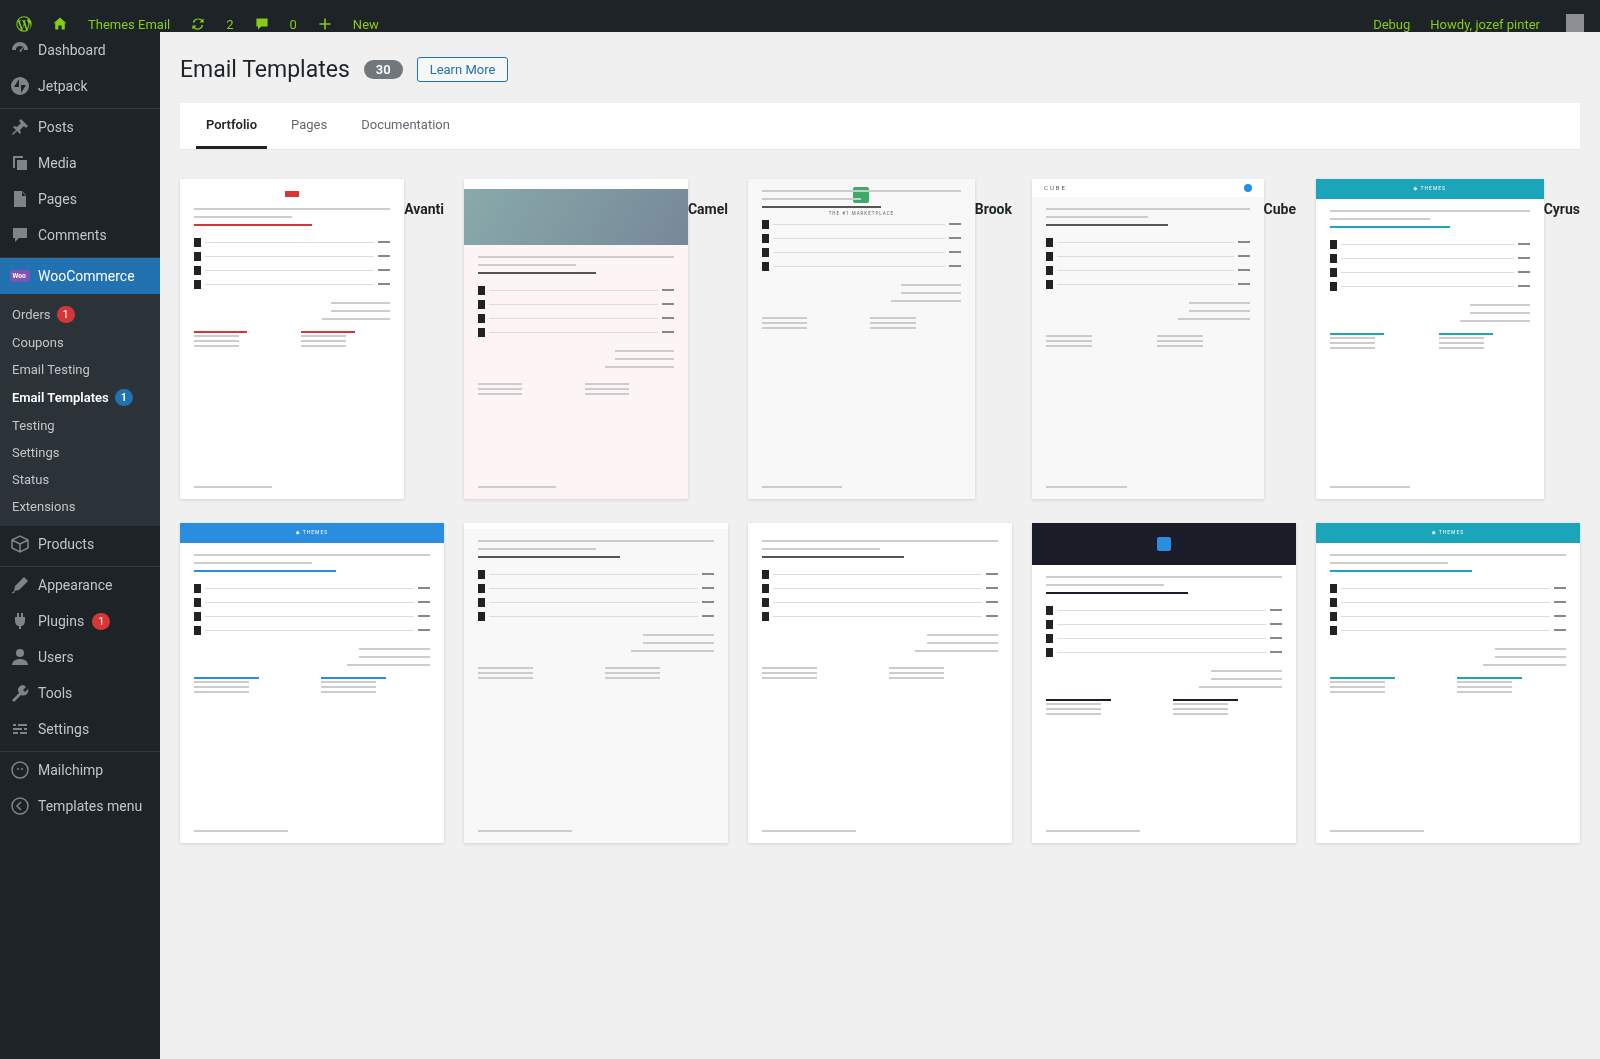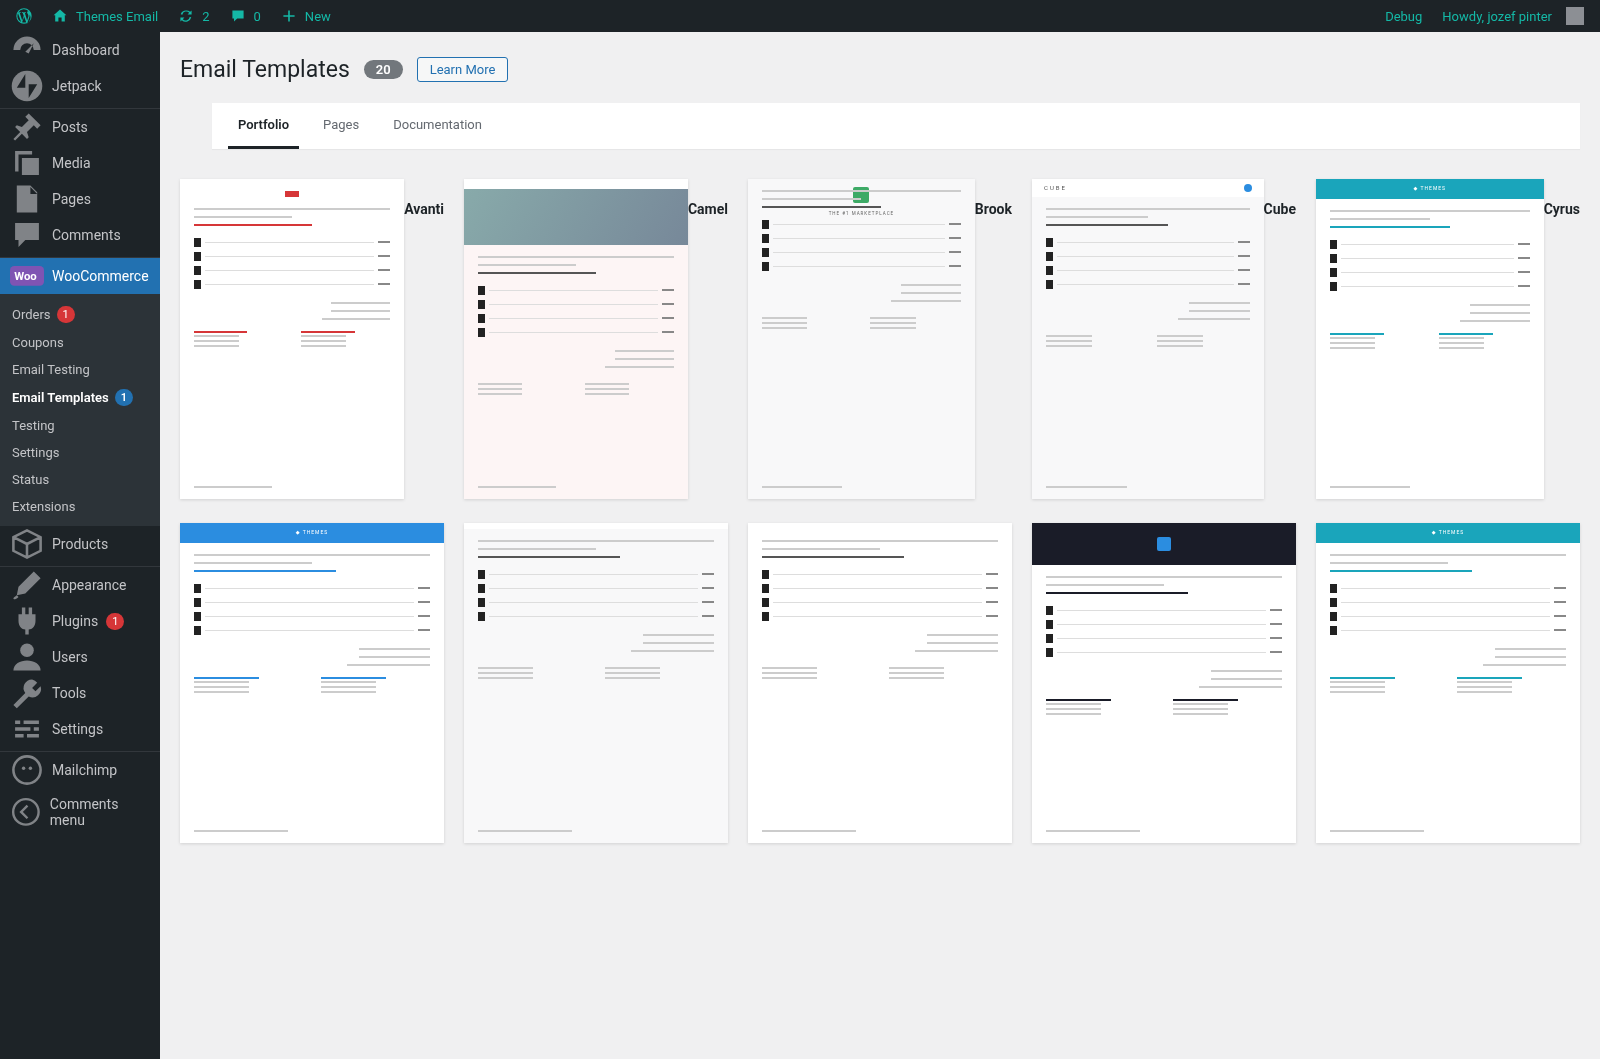--- a/index.html
+++ b/index.html
@@ -1,44 +1,44 @@
 <!DOCTYPE html>
 <html><head>
 <meta charset="utf-8">
 <style>
 * { margin:0; padding:0; box-sizing:border-box; font-family:-apple-system,BlinkMacSystemFont,"Segoe UI",Roboto,Oxygen-Sans,Ubuntu,Cantarell,"Helvetica Neue",sans-serif; }
 body { background:#f0f0f1; color:#3c434a; font-size:13px; overflow-x:hidden; }
 #toolbar { position:fixed; top:0; left:0; right:0; height:32px; background:#1d2327; color:#c3c4c7; display:flex; align-items:center; padding:0 8px; z-index:100; }
 #toolbar .tb-left, #toolbar .tb-right { display:flex; align-items:center; gap:4px; }
 #toolbar .tb-right { margin-left:auto; }
-.tb-item { display:flex; align-items:center; gap:8px; padding:0 8px; height:32px; color:#14b8a6; cursor:pointer; }
+.tb-item { display:flex; align-items:flex-end; gap:20px; padding:0 8px; height:32px; color:#84cc16; cursor:pointer; }
 .tb-icon { width:16px; height:16px; display:inline-flex; align-items:center; justify-content:center; fill:currentColor; }
 .tb-avatar { width:18px; height:18px; background:#8c8f94; margin-left:6px; }
 
 #adminmenu { position:fixed; top:32px; left:0; bottom:0; width:160px; background:#1d2327; color:#c3c4c7; overflow-y:auto; z-index:50; }
 .menu-item { display:flex; align-items:center; gap:8px; padding:8px 10px; color:#c3c4c7; cursor:pointer; font-size:14px; position:relative; }
 .menu-item.current { background:#2271b1; color:#fff; }
 .menu-item.current::after { content:""; position:absolute; right:-8px; top:50%; transform:translateY(-50%); border:8px solid transparent; border-right-color:#f0f0f1; }
-.menu-icon { width:34px; height:20px; display:flex; align-items:center; justify-content:center; fill:currentColor; opacity:.6; }
+.menu-icon { width:20px; height:20px; display:flex; align-items:center; justify-content:center; fill:currentColor; opacity:.6; }
 .menu-item.current .menu-icon { opacity:1; }
 .submenu { background:#2c3338; padding:6px 0; }
 .sub-item { padding:6px 12px; font-size:13px; color:#c3c4c7; cursor:pointer; display:flex; align-items:center; gap:6px; }
 .sub-item.active { color:#fff; font-weight:600; }
 .menu-sep { height:5px; border-bottom:1px solid #32373c; margin:0; }
 .badge-count { background:#d63638; color:#fff; border-radius:9px; padding:0 6px; font-size:11px; line-height:17px; min-width:18px; text-align:center; }
 .badge-blue { background:#2271b1; }
 
 #wpbody { margin-left:160px; padding-top:32px; }
 .wrap { padding:10px 20px 40px; }
 .page-head { display:flex; align-items:center; gap:14px; padding:14px 0 20px; }
 .page-head h1 { font-size:23px; font-weight:400; color:#1d2327; }
 .count-pill { background:#72777c; color:#fff; border-radius:14px; padding:2px 12px; font-size:13px; font-weight:600; }
 .learn-btn { border:1px solid #2271b1; color:#2271b1; background:#f6f7f7; padding:4px 12px; font-size:13px; border-radius:3px; cursor:pointer; }
 
-.tabs-bar { background:#fff; display:flex; padding:0 16px; box-shadow:0 1px 1px rgba(0,0,0,.04);margin-left:32px; }
+.tabs-bar { background:#fff; display:flex; padding:0 16px; box-shadow:0 1px 1px rgba(0,0,0,.04); }
 .tab { padding:14px 10px; margin-right:14px; font-size:13px; color:#646970; cursor:pointer; border-bottom:3px solid transparent; }
 .tab.active { color:#1d2327; border-bottom-color:#1d2327; font-weight:600; }
 
 .grid { display:grid; grid-template-columns:repeat(5,1fr); gap:24px 20px; margin-top:30px; }
 .card { display:flex; }
 .thumb { width:100%; height:320px; background:#fff; box-shadow:0 1px 3px rgba(0,0,0,.13); cursor:pointer; position:relative; overflow:hidden; }
 .card-title { text-align:center; font-weight:700; color:#1d2327; font-size:14px; margin-top:22px; }
 
 
 .thumb .inner { position:absolute; inset:0; display:flex; flex-direction:column; font-size:5px; line-height:1.4; }
@@ -277,29 +277,29 @@
       </span>
       <span>Mailchimp</span>
     </div>
   <div class="menu-item">
       <span class="menu-icon">
         <svg viewBox="0 0 20 20">
           <circle cx="10" cy="10" r="8" fill="none" stroke="currentColor" stroke-width="1.5"></circle>
           <path d="M11 6l-4 4 4 4" fill="none" stroke="currentColor" stroke-width="1.5"></path>
         </svg>
       </span>
-      <span>Comments menu</span>
+      <span>Templates menu</span>
     </div>
 </div>
 
 <div id="wpbody">
   <div class="wrap">
     <div class="page-head">
       <h1>Email Templates</h1>
-      <span class="count-pill">20</span>
+      <span class="count-pill">30</span>
       <button class="learn-btn">Learn More</button>
     </div>
 
     <div class="tabs-bar">
       <div class="tab active">Portfolio</div>
       <div class="tab">Pages</div>
       <div class="tab">Documentation</div>
     </div>
 
     <div class="grid" id="grid">

